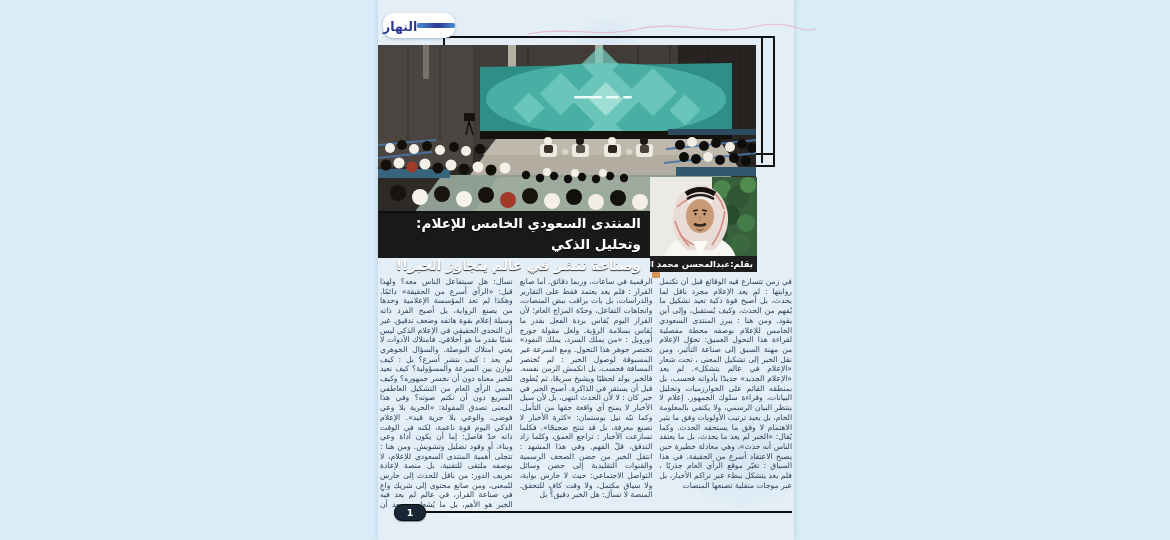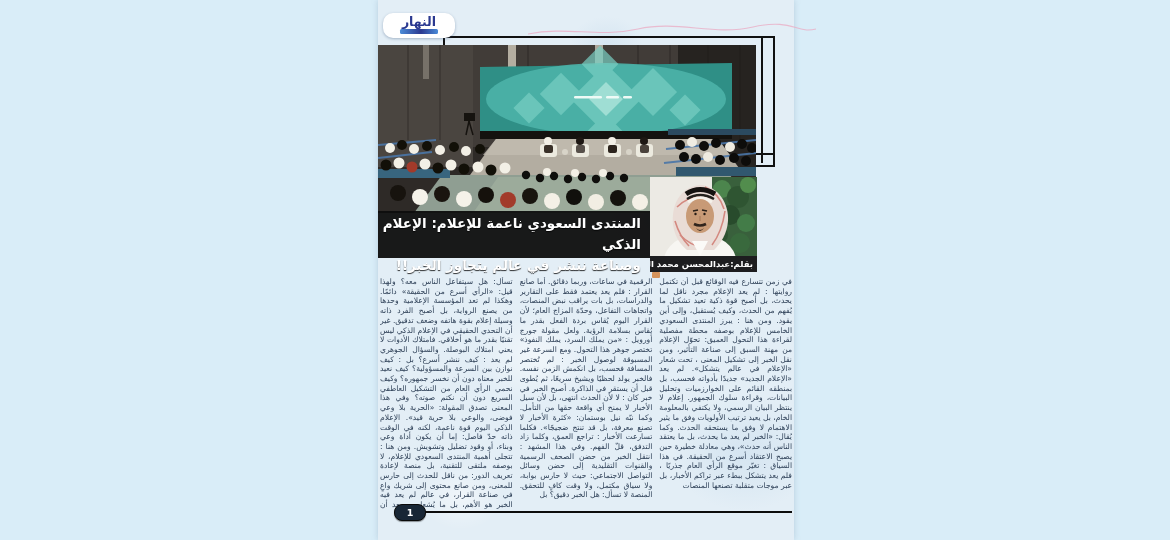--- a/index.html
+++ b/index.html
@@ -20,21 +20,21 @@
       radial-gradient(ellipse 120px 95px at 88% 84%, rgba(176,205,228,.28), transparent 60%),
       radial-gradient(ellipse 70px 55px at 20% 92%, rgba(255,255,255,.45), transparent 60%),
       radial-gradient(ellipse 60px 45px at 55% 8%,  rgba(176,205,228,.25), transparent 60%);
     box-shadow:0 0 6px rgba(120,150,175,.35);
   }
   
   .logo{
     position:absolute;left:5px;top:13px;width:72px;height:25px;
     background:#ffffff;border-radius:10px;
     box-shadow:0 1px 3px rgba(40,70,110,.35);
-    display:flex;flex-direction:column;align-items:center;justify-content:flex-start;
+    display:flex;flex-direction:row;align-items:center;justify-content:flex-start;
     z-index:6;
   }
   .logo .logo-text{
     font-weight:bold;font-size:12.5px;line-height:15px;color:#2b3990;
     direction:rtl;margin-top:1px;
   }
   .logo .ribbon{
     width:38px;height:5px;border-radius:1.5px;
     background:linear-gradient(90deg,#4a8bd8,#2b3990 55%,#4a8bd8);
   }
@@ -250,21 +250,21 @@
             <circle cx="318" cy="114" r="5" fill="#0d0c0a"></circle>
             <circle cx="330" cy="112" r="5" fill="#efebe0"></circle>
             <circle cx="342" cy="115" r="5" fill="#0c0b09"></circle>
             <circle cx="356" cy="113" r="5" fill="#0d0c0a"></circle>
             <circle cx="368" cy="116" r="5" fill="#0d0c0a"></circle>
         </g>
       </svg>
     </div>
 
     <div class="headline">
-      <span>المنتدى السعودي ناعمة للإعلام: الإعلام الذكي</span>
+      <span>المنتدى السعودي الخامس للإعلام: وتحليل الذكي</span>
       <span>وصناعة ننشر في عالم يتجاوز الخبر!!</span>
     </div>
 
     <div class="portrait">
       <svg viewBox="0 0 107 79" preserveAspectRatio="none">
         <rect x="0" y="0" width="107" height="79" fill="#eceae4"></rect>
         <rect x="62" y="0" width="45" height="79" fill="#39603c"></rect>
         <g opacity="0.9">
           <circle cx="72" cy="12" r="9" fill="#4f8a4f"></circle>
             <circle cx="88" cy="20" r="11" fill="#2f5432"></circle>

